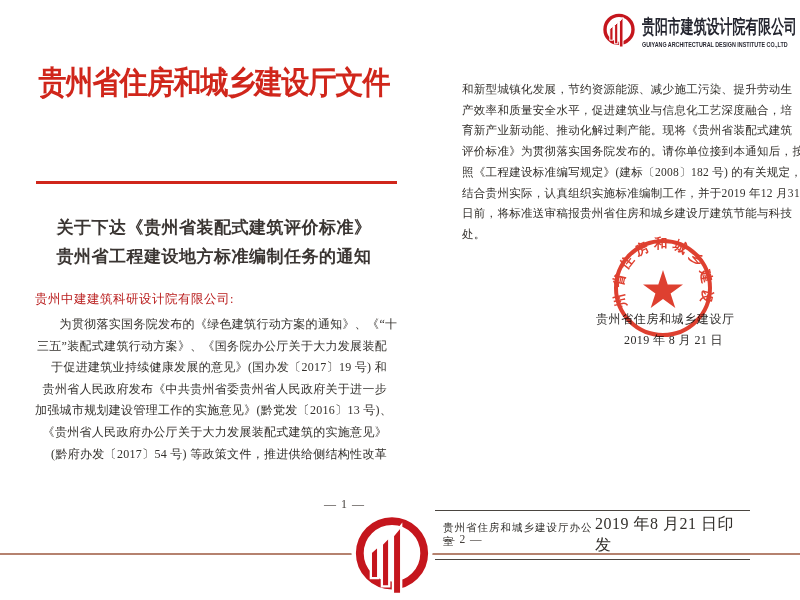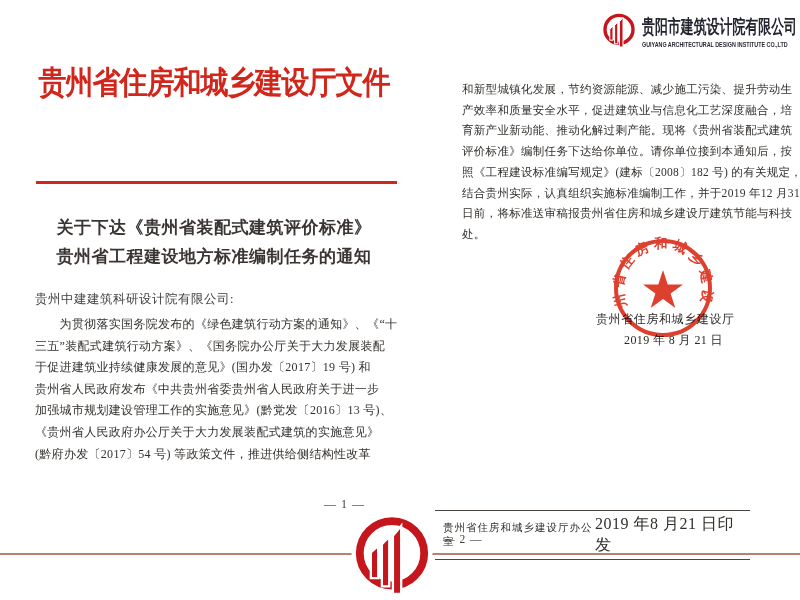--- a/index.html
+++ b/index.html
@@ -20,27 +20,27 @@
     font-size:13.5px; color:#2e2a28; letter-spacing:1px;
   }
   .red-rule { position:absolute; left:6px; top:181px; width:361px; height:3px; background:#d0261b; }
   .doc-title-1, .doc-title-2 {
     position:absolute; left:0; width:368px; text-align:center;
     font-size:17px; font-weight:bold; color:#3a3532; letter-spacing:0.5px; white-space:nowrap;
   }
   .doc-title-1 { top:216px; }
   .doc-title-2 { top:245px; }
   .salutation {
-    position:absolute; left:5px; top:291px; font-size:12.5px; color:#404040; letter-spacing:0.5px;
+    position:absolute; left:5px; top:291px; font-size:12.5px; color:#b91c1c; letter-spacing:0.5px;
   }
   .body-left {
     position:absolute; left:5px; top:314px; width:352px;
     font-size:12px; color:#33302c; line-height:21.6px; letter-spacing:0.3px;
   }
-  .body-left .bline { white-space:nowrap; }
+  .body-left .bline { white-space:nowrap;text-align:right; }
   .pagenum-1 {
     position:absolute; left:0; top:497px; width:335px; text-align:right;
     font-size:12px; color:#45403c; letter-spacing:1px;
   }
   
   .page-right { position:absolute; left:430px; top:0; width:340px; height:600px; }
   .body-right {
     position:absolute; left:3px; top:79px; width:325px;
     font-size:11.5px; color:#33302c; line-height:20.7px; letter-spacing:0.3px;margin-left:29px;
   }
@@ -95,21 +95,21 @@
         <div class="bline">(黔府办发〔2017〕54 号) 等政策文件，推进供给侧结构性改革</div>
       </div>
     <div class="pagenum-1">— 1 —</div>
   </div>
 
   <div class="page-right">
     <div class="body-right">
         <div class="bline">和新型城镇化发展，节约资源能源、减少施工污染、提升劳动生</div>
         <div class="bline">产效率和质量安全水平，促进建筑业与信息化工艺深度融合，培</div>
         <div class="bline">育新产业新动能、推动化解过剩产能。现将《贵州省装配式建筑</div>
-        <div class="bline">评价标准》编制任务下达给你单位。请你单位接到本通知后，按</div>
+        <div class="bline">评价标准》为贯彻落实国务院发布的。请你单位接到本通知后，按</div>
         <div class="bline">照《工程建设标准编写规定》(建标〔2008〕182 号) 的有关规定，</div>
         <div class="bline">结合贵州实际，认真组织实施标准编制工作，并于2019 年12 月31</div>
         <div class="bline">日前，将标准送审稿报贵州省住房和城乡建设厅建筑节能与科技</div>
         <div class="bline">处。</div>
       </div>
 
     <div class="signature">贵州省住房和城乡建设厅</div>
     <div class="sign-date">2019 年 8 月 21 日</div>
 
     <svg class="seal" viewBox="0 0 110 110">

